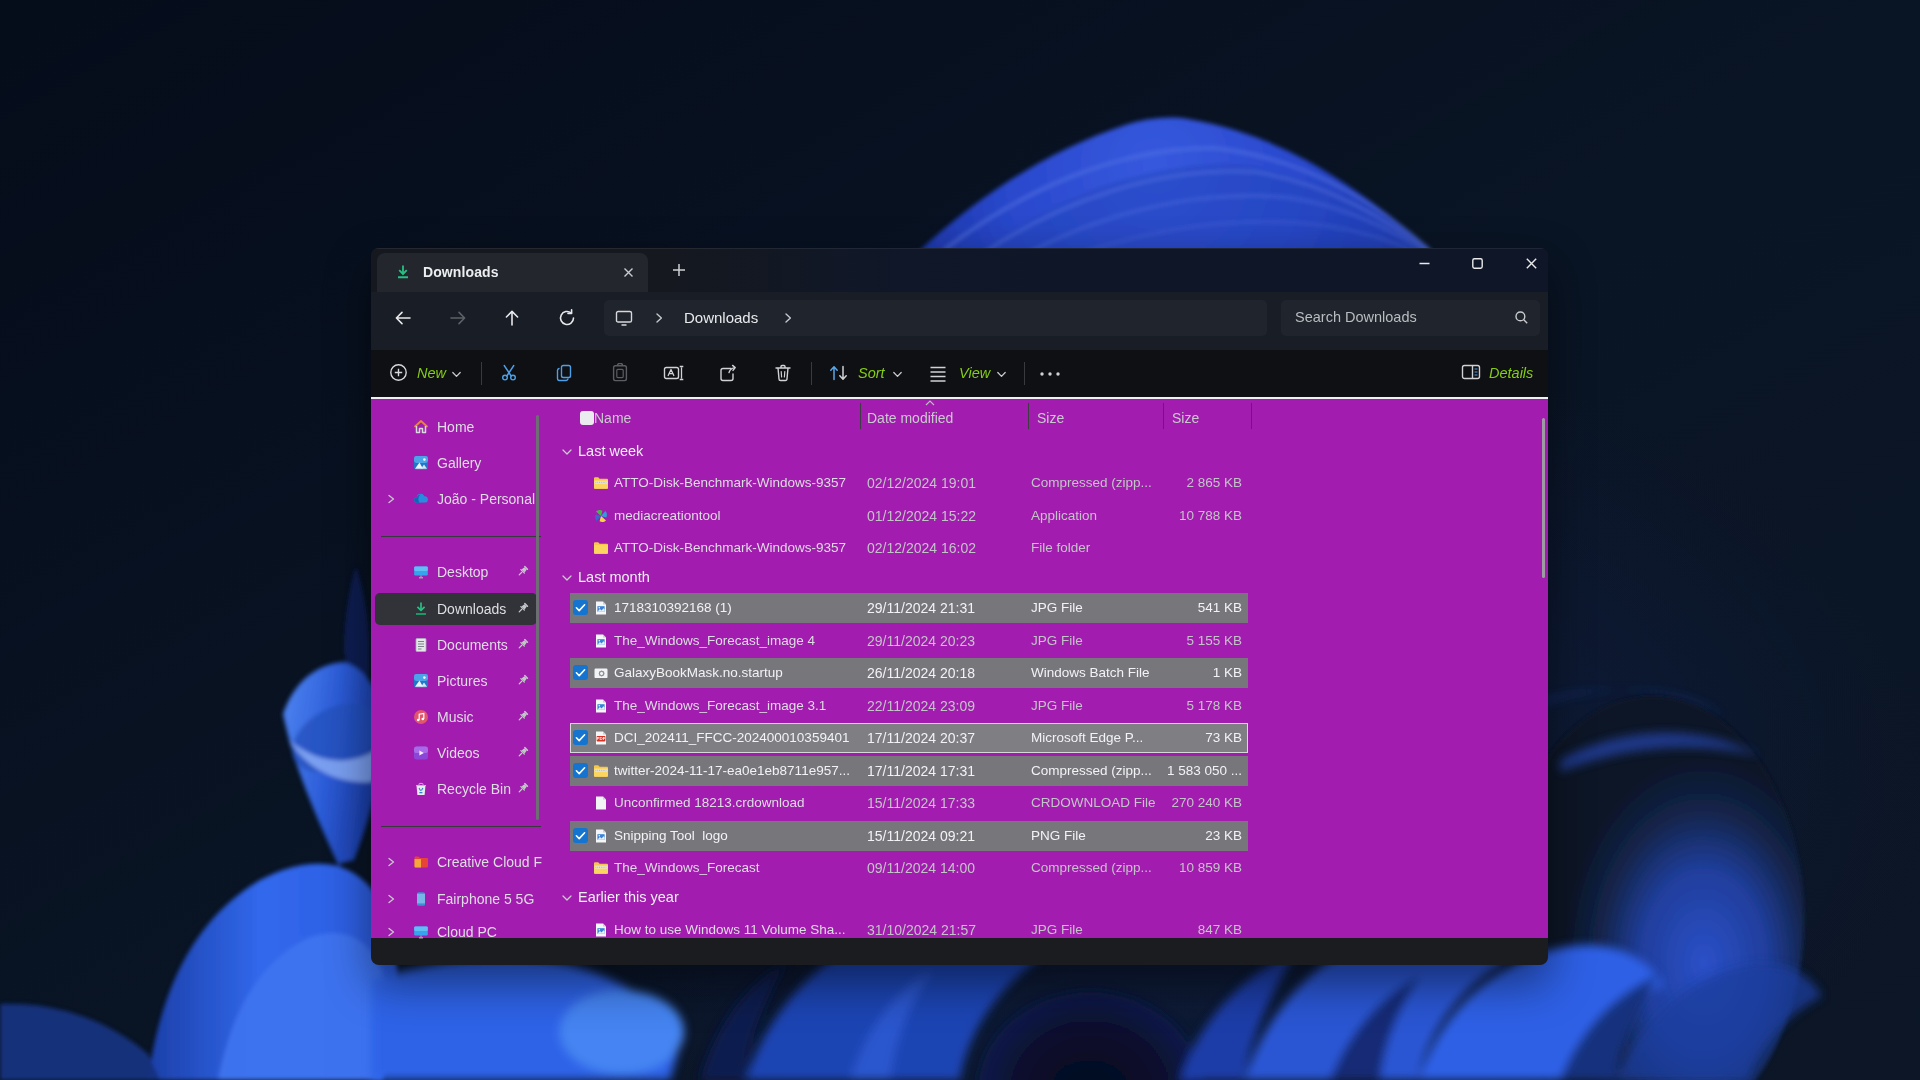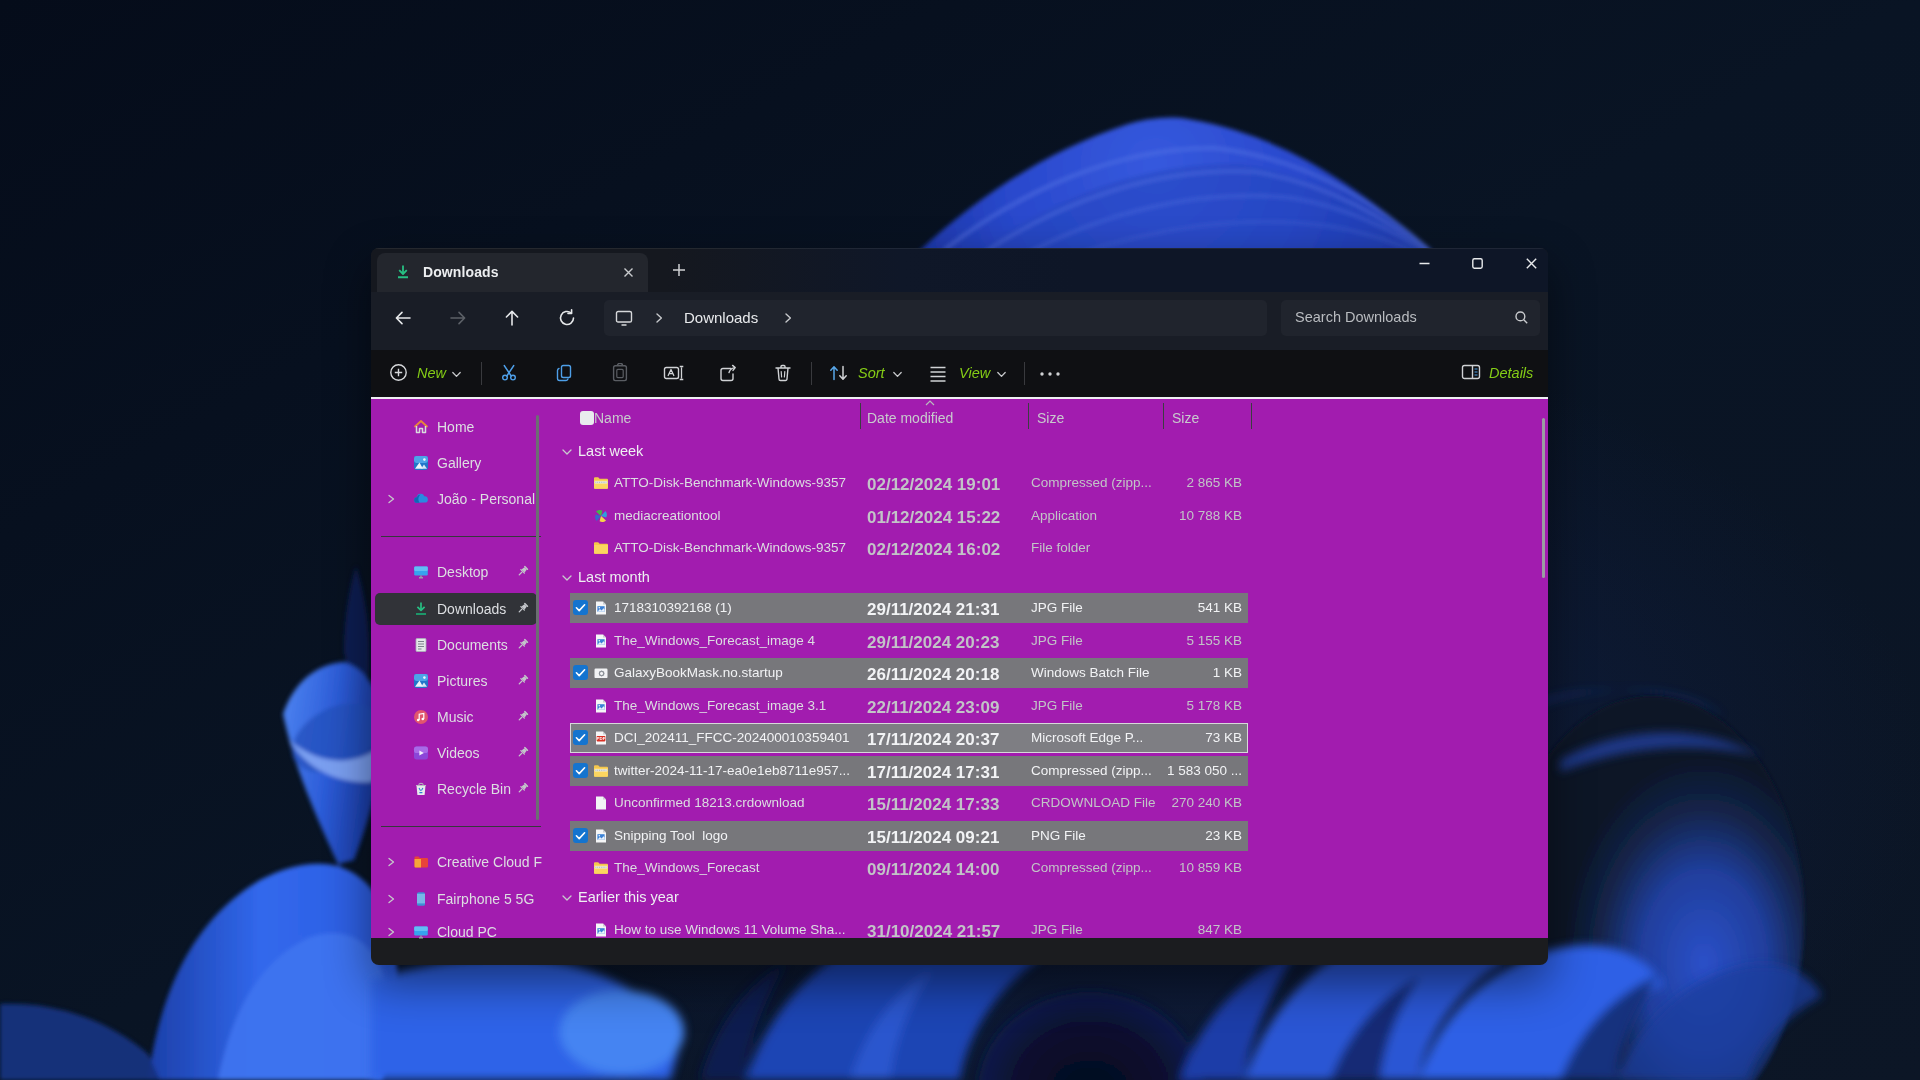--- a/index.html
+++ b/index.html
@@ -32,21 +32,21 @@
   .spin{position:absolute;left:144px;top:7px;}
   .ssep{position:absolute;left:10px;width:160px;height:1px;background:#36383c;}
   #rows{position:absolute;left:186px;top:0;width:991px;height:539px;}
   .hdrtxt{position:absolute;top:11px;font-size:14px;color:#c8cacd;white-space:nowrap;}
   .hsep{position:absolute;top:4px;width:1px;height:26px;background:#3c3d41;}
   .grp{position:absolute;left:0;width:960px;height:30px;}
   .grptxt{position:absolute;left:21px;top:6px;font-size:14.5px;color:#eef0f2;white-space:nowrap;}
   .row{position:absolute;left:0;width:991px;height:32px;}
   .rsel{position:absolute;left:13px;top:1px;width:678px;height:30px;background:#77777b;}
   .rname{position:absolute;left:57px;top:8px;font-size:13.5px;color:#dcdee1;white-space:nowrap;}
-  .rdate{position:absolute;left:310px;top:8px;font-size:17px;color:#c2c4c7;white-space:nowrap;font-weight:bold;}
+  .rdate{position:absolute;left:310px;top:8px;font-size:14px;color:#c2c4c7;white-space:nowrap;}
   .rtype{position:absolute;left:474px;top:8px;font-size:13.5px;color:#c2c4c7;white-space:nowrap;}
   .rsize{position:absolute;left:560px;top:8px;width:125px;text-align:right;font-size:13.5px;color:#c2c4c7;white-space:nowrap;}
   .sel .rname,.sel .rdate,.sel .rtype,.sel .rsize{color:#f2f3f5;}
   .ficon{position:absolute;left:36px;top:8px;width:16px;height:16px;}
   .rcheck{position:absolute;left:16px;top:8px;width:15px;height:15px;border-radius:3px;background:#1474cf;}
   #statusbar{position:absolute;left:0;top:690px;width:1177px;height:27px;background:#1b1c1f;font-size:13.5px;color:#cbcdd0;}
   .sbsep{position:absolute;top:6px;width:2px;height:14px;background:#8a8c90;}
 </style>
 </head>
 <body>

